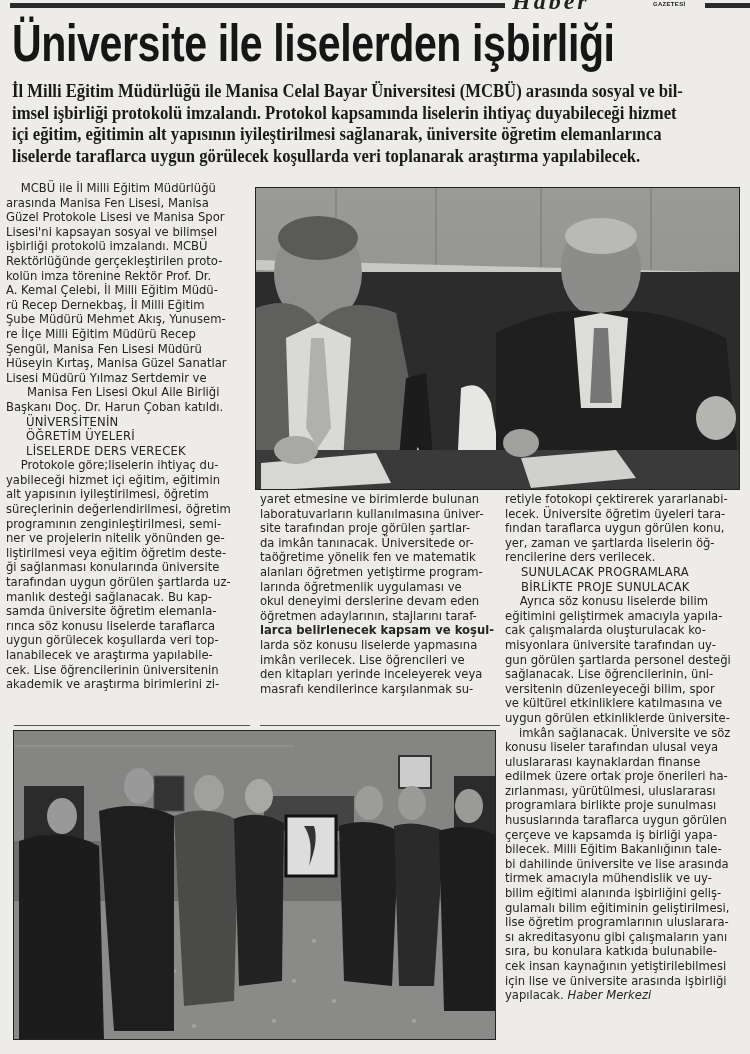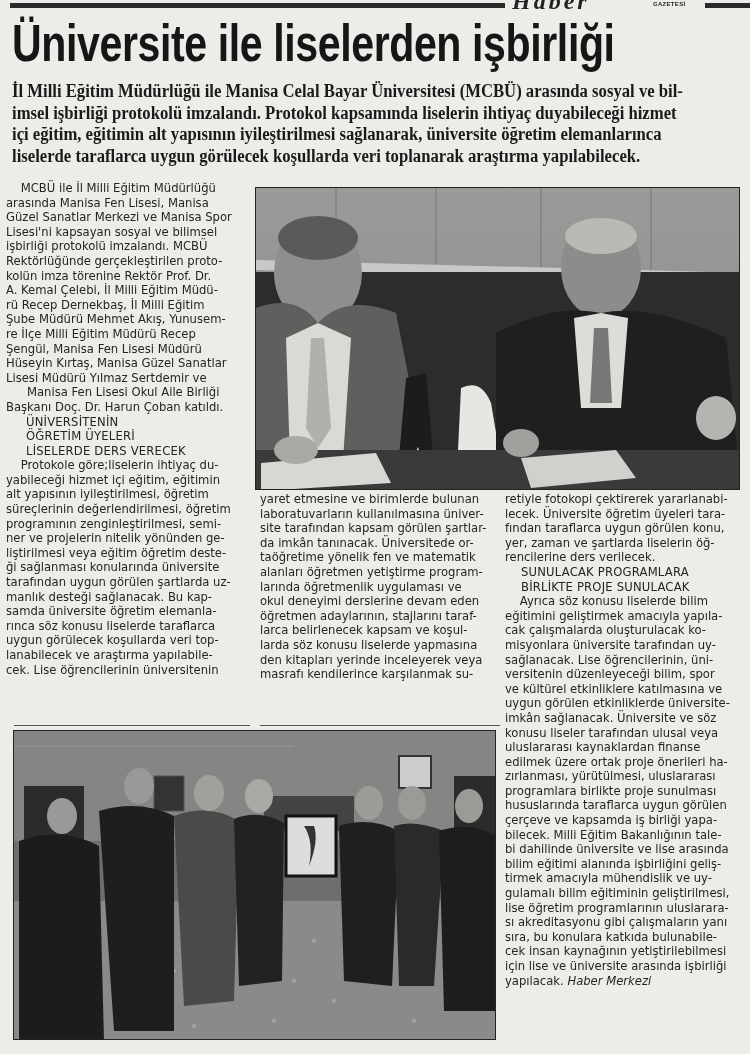--- a/index.html
+++ b/index.html
@@ -78,21 +78,21 @@
   <span>İl Milli Eğitim Müdürlüğü ile Manisa Celal Bayar Üniversitesi (MCBÜ) arasında sosyal ve bil-</span>
   <span>imsel işbirliği protokolü imzalandı. Protokol kapsamında liselerin ihtiyaç duyabileceği hizmet</span>
   <span>içi eğitim, eğitimin alt yapısının iyileştirilmesi sağlanarak, üniversite öğretim elemanlarınca</span>
   <span>liselerde taraflarca uygun görülecek koşullarda veri toplanarak araştırma yapılabilecek.</span>
 </div>
 
 <div class="col col1" id="col1">
   <div id="c1a">
       <span class="ln" style="white-space: pre; display: block;">    MCBÜ ile İl Milli Eğitim Müdürlüğü</span>
       <span class="ln" style="white-space: pre; display: block;">arasında Manisa Fen Lisesi, Manisa</span>
-      <span class="ln" style="white-space: pre; display: block;">Güzel Sanatlar Merkezi ve Manisa Spor</span>
+      <span class="ln" style="white-space: pre; display: block;">Güzel Protokole Lisesi ve Manisa Spor</span>
       <span class="ln" style="white-space: pre; display: block;">Lisesi'ni kapsayan sosyal ve bilimsel</span>
       <span class="ln" style="white-space: pre; display: block;">işbirliği protokolü imzalandı. MCBÜ</span>
       <span class="ln" style="white-space: pre; display: block;">Rektörlüğünde gerçekleştirilen proto-</span>
       <span class="ln" style="white-space: pre; display: block;">kolün imza törenine Rektör Prof. Dr.</span>
       <span class="ln" style="white-space: pre; display: block;">A. Kemal Çelebi, İl Milli Eğitim Müdü-</span>
       <span class="ln" style="white-space: pre; display: block;">rü Recep Dernekbaş, İl Milli Eğitim</span>
       <span class="ln" style="white-space: pre; display: block;">Şube Müdürü Mehmet Akış, Yunusem-</span>
       <span class="ln" style="white-space: pre; display: block;">re İlçe Milli Eğitim Müdürü Recep</span>
       <span class="ln" style="white-space: pre; display: block;">Şengül, Manisa Fen Lisesi Müdürü</span>
       <span class="ln" style="white-space: pre; display: block;">Hüseyin Kırtaş, Manisa Güzel Sanatlar</span>
@@ -114,20 +114,21 @@
       <span class="ln" style="white-space: pre; display: block;">ner ve projelerin nitelik yönünden ge-</span>
       <span class="ln" style="white-space: pre; display: block;">liştirilmesi veya eğitim öğretim deste-</span>
       <span class="ln" style="white-space: pre; display: block;">ği sağlanması konularında üniversite</span>
       <span class="ln" style="white-space: pre; display: block;">tarafından uygun görülen şartlarda uz-</span>
       <span class="ln" style="white-space: pre; display: block;">manlık desteği sağlanacak. Bu kap-</span>
       <span class="ln" style="white-space: pre; display: block;">samda üniversite öğretim elemanla-</span>
       <span class="ln" style="white-space: pre; display: block;">rınca söz konusu liselerde taraflarca</span>
       <span class="ln" style="white-space: pre; display: block;">uygun görülecek koşullarda veri top-</span>
       <span class="ln" style="white-space: pre; display: block;">lanabilecek ve araştırma yapılabile-</span>
       <span class="ln" style="white-space: pre; display: block;">cek. Lise öğrencilerinin üniversitenin</span>
+      <span class="ln" style="white-space: pre; display: block;">akademik ve araştırma birimlerini zi-</span>
     </div>
 </div>
 
 <div class="photo photo1">
   <svg width="485" height="303" viewBox="0 0 485 303">
     <defs>
       <linearGradient id="wall1" x1="0" y1="0" x2="0" y2="1">
         <stop offset="0" stop-color="#9a9a98"></stop>
         <stop offset="1" stop-color="#8a8a88"></stop>
       </linearGradient>
@@ -161,29 +162,30 @@
     <path d="M265 270 L360 262 L380 290 L275 300 Z" fill="#d0d0cd"></path>
     <ellipse cx="40" cy="262" rx="22" ry="14" fill="#a8a8a5"></ellipse>
     <ellipse cx="265" cy="255" rx="18" ry="14" fill="#a0a09d"></ellipse>
     <ellipse cx="460" cy="230" rx="20" ry="22" fill="#b4b4b1"></ellipse>
   </svg>
 </div>
 
 <div class="col col2" id="col2">
     <span class="ln" style="white-space: pre; display: block;">yaret etmesine ve birimlerde bulunan</span>
     <span class="ln" style="white-space: pre; display: block;">laboratuvarların kullanılmasına üniver-</span>
-    <span class="ln" style="white-space: pre; display: block;">site tarafından kapsam görülen şartlar-</span>
+    <span class="ln" style="white-space: pre; display: block;">site tarafından proje görülen şartlar-</span>
     <span class="ln" style="white-space: pre; display: block;">da imkân tanınacak. Üniversitede or-</span>
     <span class="ln" style="white-space: pre; display: block;">taöğretime yönelik fen ve matematik</span>
     <span class="ln" style="white-space: pre; display: block;">alanları öğretmen yetiştirme program-</span>
     <span class="ln" style="white-space: pre; display: block;">larında öğretmenlik uygulaması ve</span>
     <span class="ln" style="white-space: pre; display: block;">okul deneyimi derslerine devam eden</span>
     <span class="ln" style="white-space: pre; display: block;">öğretmen adaylarının, stajlarını taraf-</span>
-    <span class="ln" style="white-space: pre; display: block;">larca belirlenecek kapsam ve koşul-</span>
+    <span class="ln" style="white-space: pre; display: block; font-weight: bold;">larca belirlenecek kapsam ve koşul-</span>
     <span class="ln" style="white-space: pre; display: block;">larda söz konusu liselerde yapmasına</span>
+    <span class="ln" style="white-space: pre; display: block;">imkân verilecek. Lise öğrencileri ve</span>
     <span class="ln" style="white-space: pre; display: block;">den kitapları yerinde inceleyerek veya</span>
     <span class="ln" style="white-space: pre; display: block;">masrafı kendilerince karşılanmak su-</span>
   </div>
 
 <div class="col col3" id="col3">
   <div id="c3a">
       <span class="ln" style="white-space: pre; display: block;">retiyle fotokopi çektirerek yararlanabi-</span>
       <span class="ln" style="white-space: pre; display: block;">lecek. Üniversite öğretim üyeleri tara-</span>
       <span class="ln" style="white-space: pre; display: block;">fından taraflarca uygun görülen konu,</span>
       <span class="ln" style="white-space: pre; display: block;">yer, zaman ve şartlarda liselerin öğ-</span>
@@ -191,36 +193,37 @@
     </div>
   <div id="c3s" style="padding-left:16px;">
       <span class="sub" style="white-space: pre; display: block;">SUNULACAK PROGRAMLARA</span>
       <span class="sub" style="white-space: pre; display: block;">BİRLİKTE PROJE SUNULACAK</span>
     </div>
   <div id="c3b">
       <span class="ln" style="white-space: pre; display: block;">    Ayrıca söz konusu liselerde bilim</span>
       <span class="ln" style="white-space: pre; display: block;">eğitimini geliştirmek amacıyla yapıla-</span>
       <span class="ln" style="white-space: pre; display: block;">cak çalışmalarda oluşturulacak ko-</span>
       <span class="ln" style="white-space: pre; display: block;">misyonlara üniversite tarafından uy-</span>
+      <span class="ln" style="white-space: pre; display: block;">gun görülen şartlarda personel desteği</span>
       <span class="ln" style="white-space: pre; display: block;">sağlanacak. Lise öğrencilerinin, üni-</span>
       <span class="ln" style="white-space: pre; display: block;">versitenin düzenleyeceği bilim, spor</span>
       <span class="ln" style="white-space: pre; display: block;">ve kültürel etkinliklere katılmasına ve</span>
       <span class="ln" style="white-space: pre; display: block;">uygun görülen etkinliklerde üniversite-</span>
-      <span class="ln" style="white-space: pre; display: block;">imkân sağlanacak. Üniversite ve söz</span>
+      <span class="ln" style="white-space: pre; display: block; margin-left: 14px;">imkân sağlanacak. Üniversite ve söz</span>
       <span class="ln" style="white-space: pre; display: block;">konusu liseler tarafından ulusal veya</span>
       <span class="ln" style="white-space: pre; display: block;">uluslararası kaynaklardan finanse</span>
       <span class="ln" style="white-space: pre; display: block;">edilmek üzere ortak proje önerileri ha-</span>
       <span class="ln" style="white-space: pre; display: block;">zırlanması, yürütülmesi, uluslararası</span>
       <span class="ln" style="white-space: pre; display: block;">programlara birlikte proje sunulması</span>
       <span class="ln" style="white-space: pre; display: block;">hususlarında taraflarca uygun görülen</span>
       <span class="ln" style="white-space: pre; display: block;">çerçeve ve kapsamda iş birliği yapa-</span>
       <span class="ln" style="white-space: pre; display: block;">bilecek. Milli Eğitim Bakanlığının tale-</span>
       <span class="ln" style="white-space: pre; display: block;">bi dahilinde üniversite ve lise arasında</span>
+      <span class="ln" style="white-space: pre; display: block;">tirmek amacıyla mühendislik ve uy-</span>
       <span class="ln" style="white-space: pre; display: block;">bilim eğitimi alanında işbirliğini geliş-</span>
-      <span class="ln" style="white-space: pre; display: block;">tirmek amacıyla mühendislik ve uy-</span>
       <span class="ln" style="white-space: pre; display: block;">gulamalı bilim eğitiminin geliştirilmesi,</span>
       <span class="ln" style="white-space: pre; display: block;">lise öğretim programlarının uluslarara-</span>
       <span class="ln" style="white-space: pre; display: block;">sı akreditasyonu gibi çalışmaların yanı</span>
       <span class="ln" style="white-space: pre; display: block;">sıra, bu konulara katkıda bulunabile-</span>
       <span class="ln" style="white-space: pre; display: block;">cek insan kaynağının yetiştirilebilmesi</span>
       <span class="ln" style="white-space: pre; display: block;">için lise ve üniversite arasında işbirliği</span>
     </div>
   <span class="ln" style="display: block;"><span>yapılacak. </span><span class="ital">Haber Merkezi</span></span>
 </div>
 

